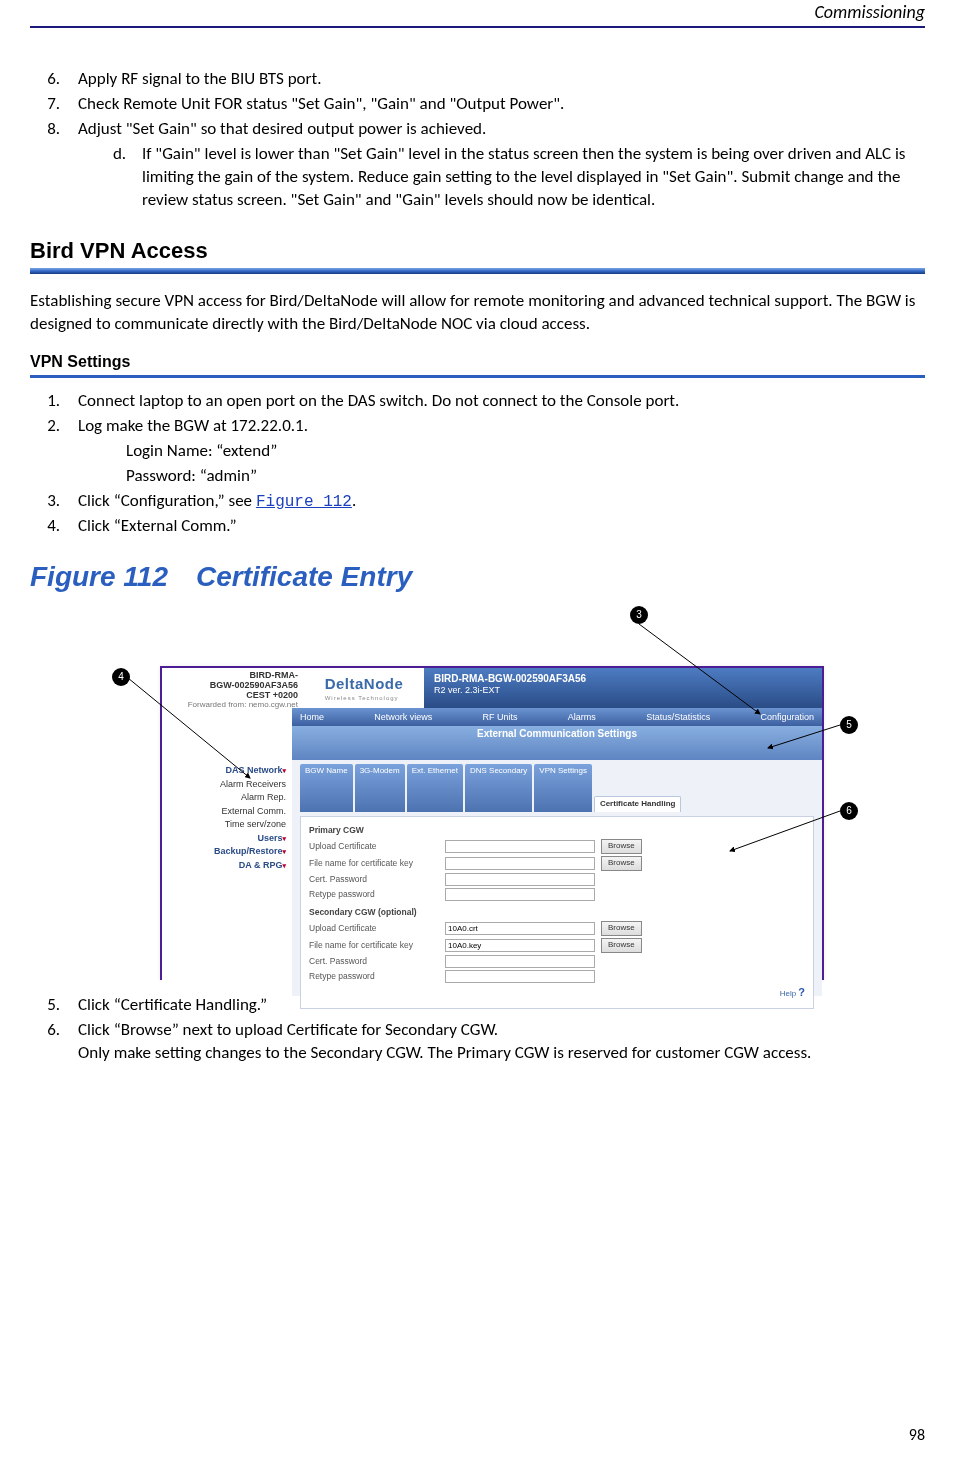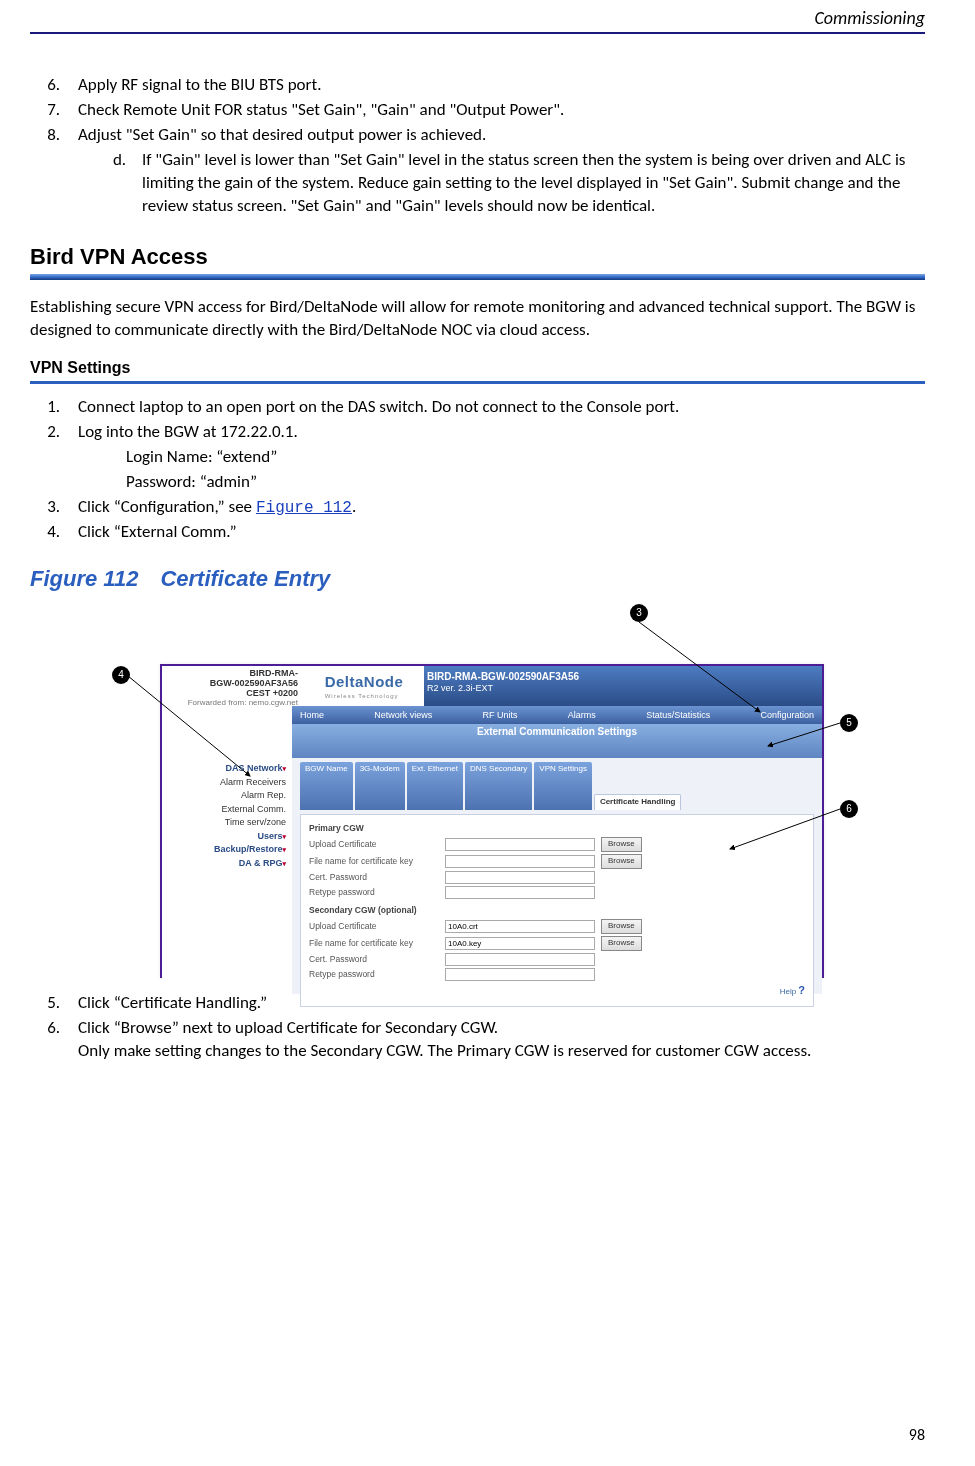--- a/index.html
+++ b/index.html
@@ -16,21 +16,20 @@
     min-height: 1466px;
     margin: 0 auto;
     padding: 0 50px 40px 30px;
     box-sizing: border-box;
     position: relative;
   }
   .header-right {
     text-align: right;
     font-style: italic;
     font-size: 18px;
-    padding-top: 6px;
   }
   .header-rule {
     border: none;
     border-top: 2px solid #1a1a7a;
     margin: 2px 0 40px 0;
   }
   ol.main {
     margin: 0 0 14px 0;
     padding-left: 34px;
   }
@@ -77,21 +76,21 @@
   a.fig-link {
     color: #1a3fbf;
     text-decoration: underline;
     font-family: "Courier New", monospace;
     font-size: 16px;
   }
   .fig-caption {
     font-family: Arial, sans-serif;
     font-weight: bold;
     font-style: italic;
-    font-size: 22px;
+    font-size: 28px;
     color: #2b5fbf;
     margin: 20px 0 10px 0;
   }
   .figure-wrap {
     position: relative;
     width: 760px;
     height: 380px;
     margin: 0 auto 8px 70px;
   }
   
@@ -152,21 +151,21 @@
     font-family: Arial, sans-serif;
     font-size: 15px;
     font-weight: bold;
     color: #3a6aa8;
     letter-spacing: 0.5px;
   }
   .bgw-title {
     flex: 1;
     background: linear-gradient(to bottom,#4d7cc2,#2a4c86);
     color: #fff;
-    padding: 4px 3px;
+    padding: 4px 10px;
     font-weight: bold;
     font-size: 10px;
     line-height: 1.3;
   }
   .bgw-title .sub { display:block; font-weight: normal; font-size: 9px; }
   .bgw-nav {
     display: flex;
     height: 18px;
     font-size: 9px;
   }
@@ -318,21 +317,21 @@
   <div class="h2-rule"></div>
 
   <p style="margin:0 0 10px 0;">Establishing secure VPN access for Bird/DeltaNode will allow for remote monitoring and advanced technical support. The BGW is designed to communicate directly with the Bird/DeltaNode NOC via cloud access.</p>
 
   <h3 class="sub-h">VPN Settings</h3>
   <div class="h3-rule"></div>
 
   <ol class="main" start="1">
     <li>Connect laptop to an open port on the DAS switch. Do not connect to the Console port.</li>
     <li>
-      <span>Log into the BGW at 172.22.0.1.</span>
+      <span>Log make the BGW at 172.22.0.1.</span>
       <div class="indent-block">Login Name: “extend”</div>
       <div class="indent-block">Password: “admin”</div>
     </li>
     <li>
       <span>Click “Configuration,” see </span><a class="fig-link">Figure 112</a><span>.</span>
     </li>
     <li>Click “External Comm.”</li>
   </ol>
 
   <div class="fig-caption">Figure 112 Certificate Entry</div>

